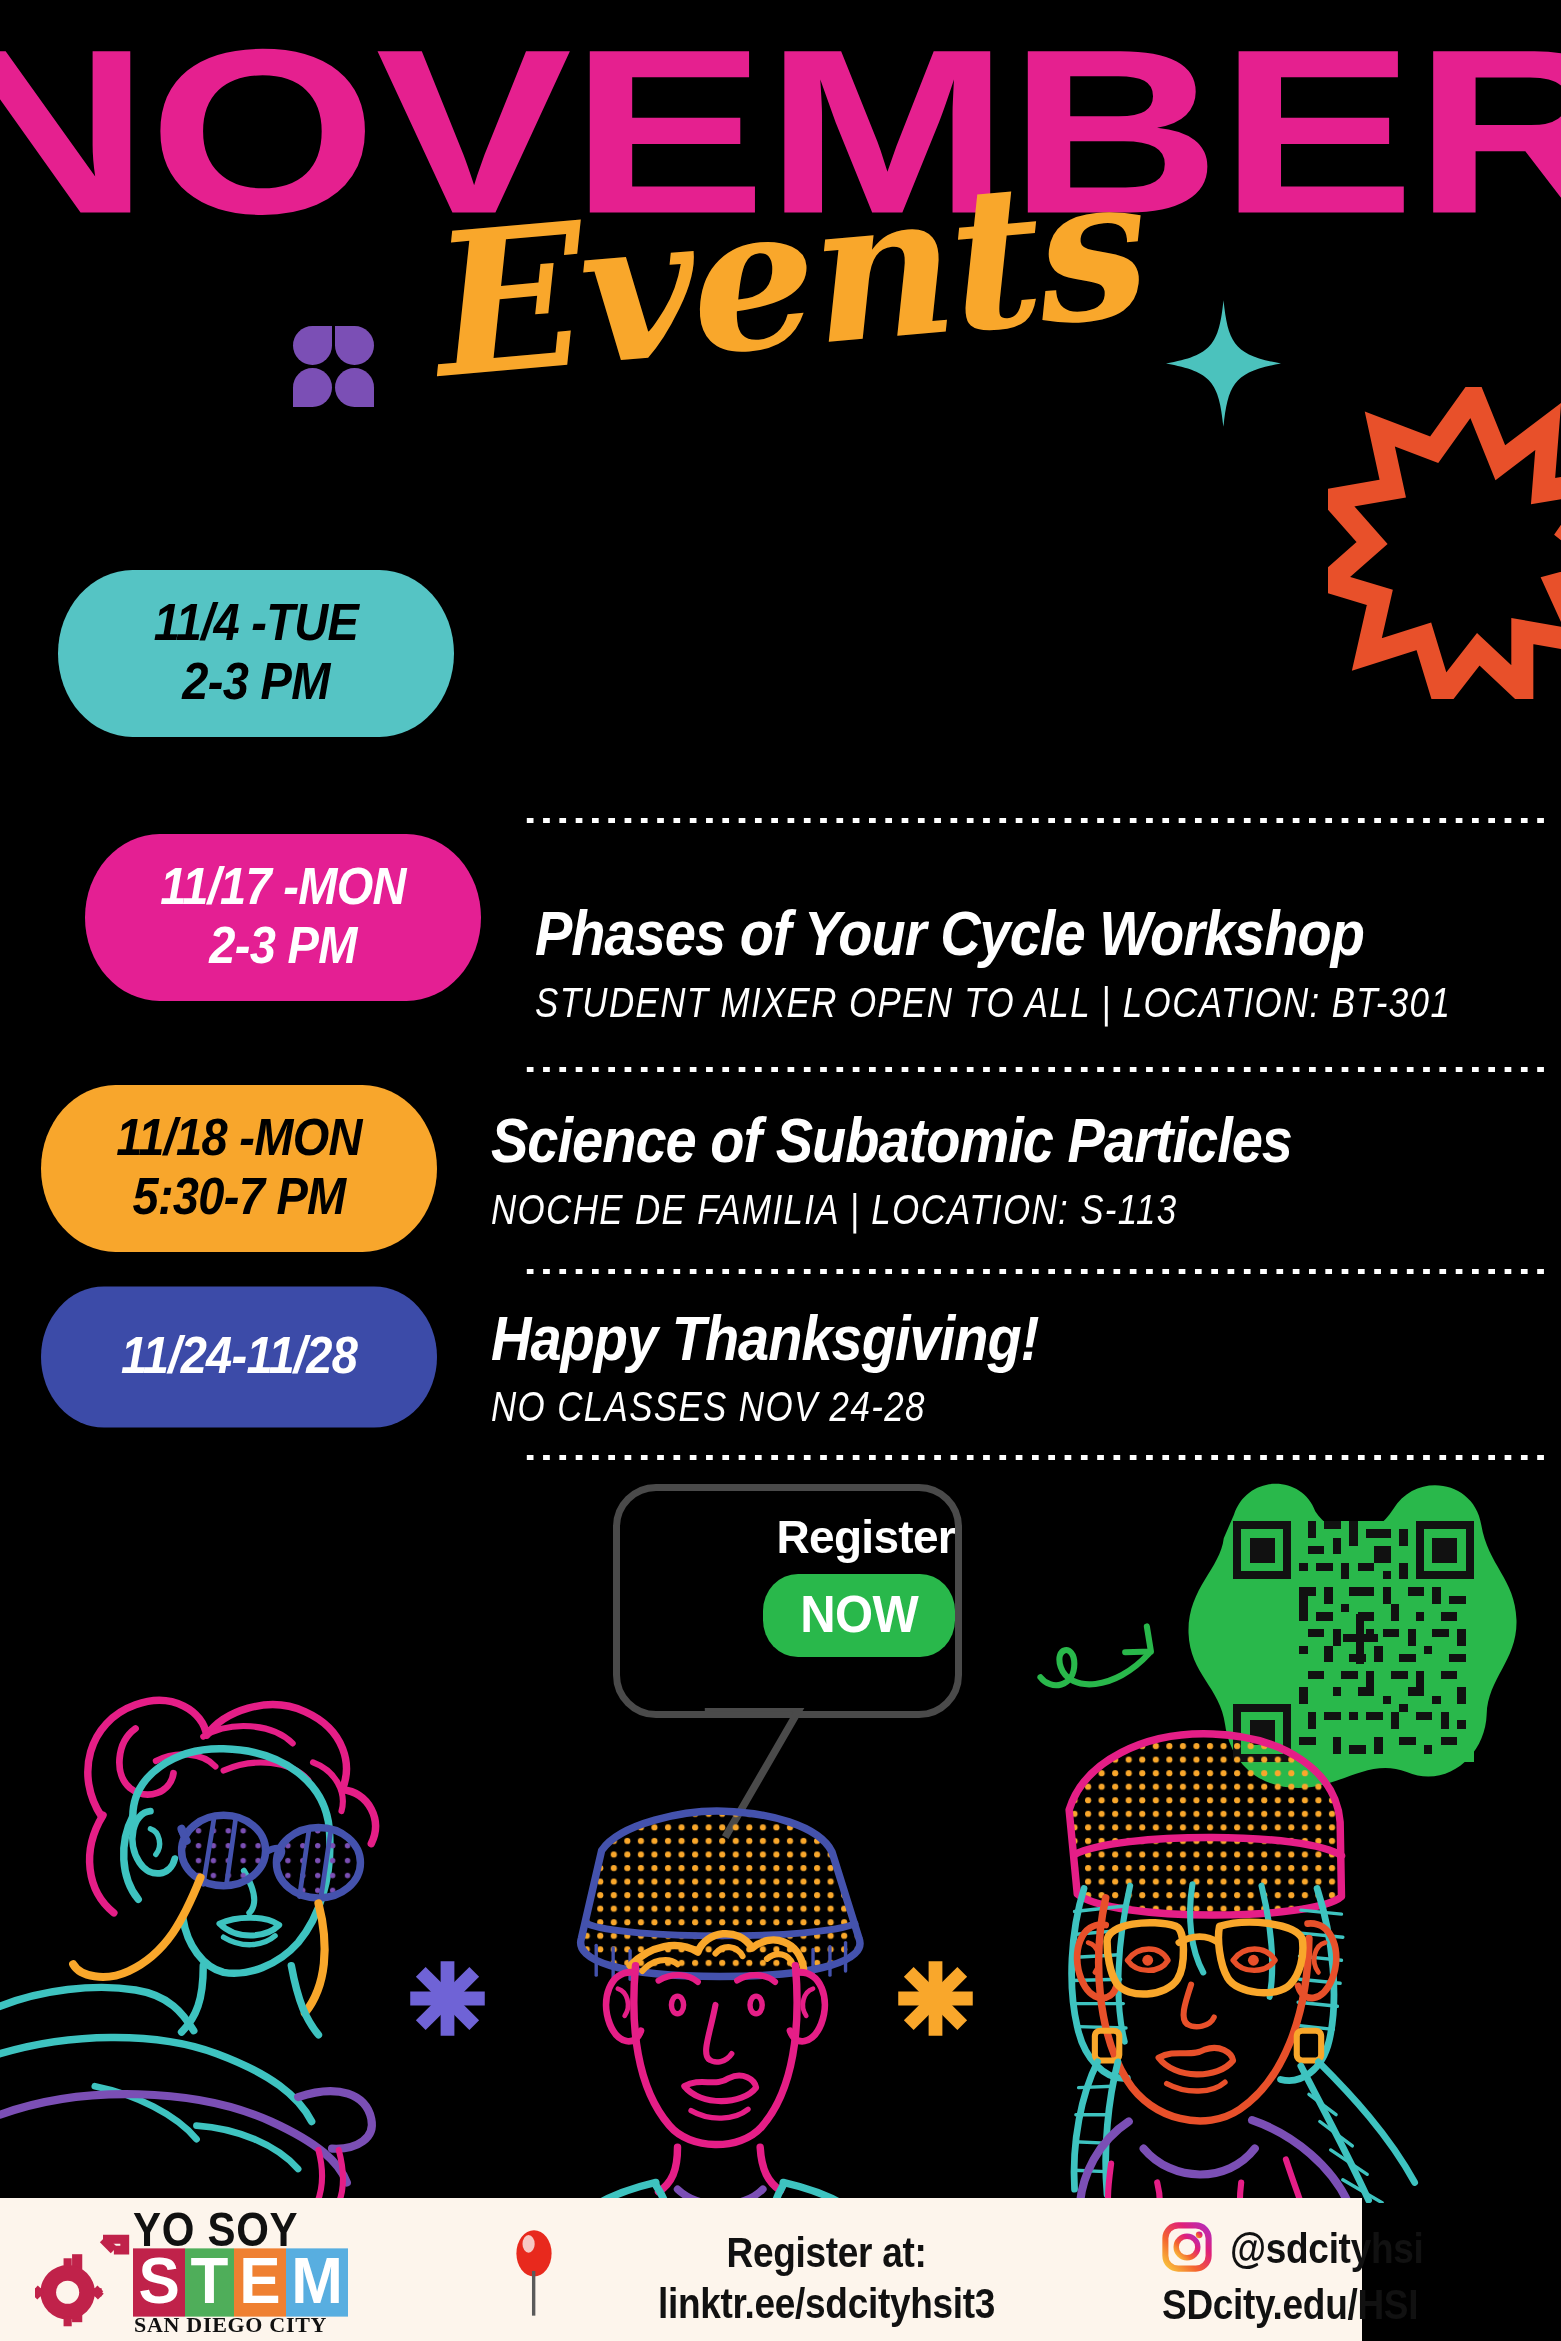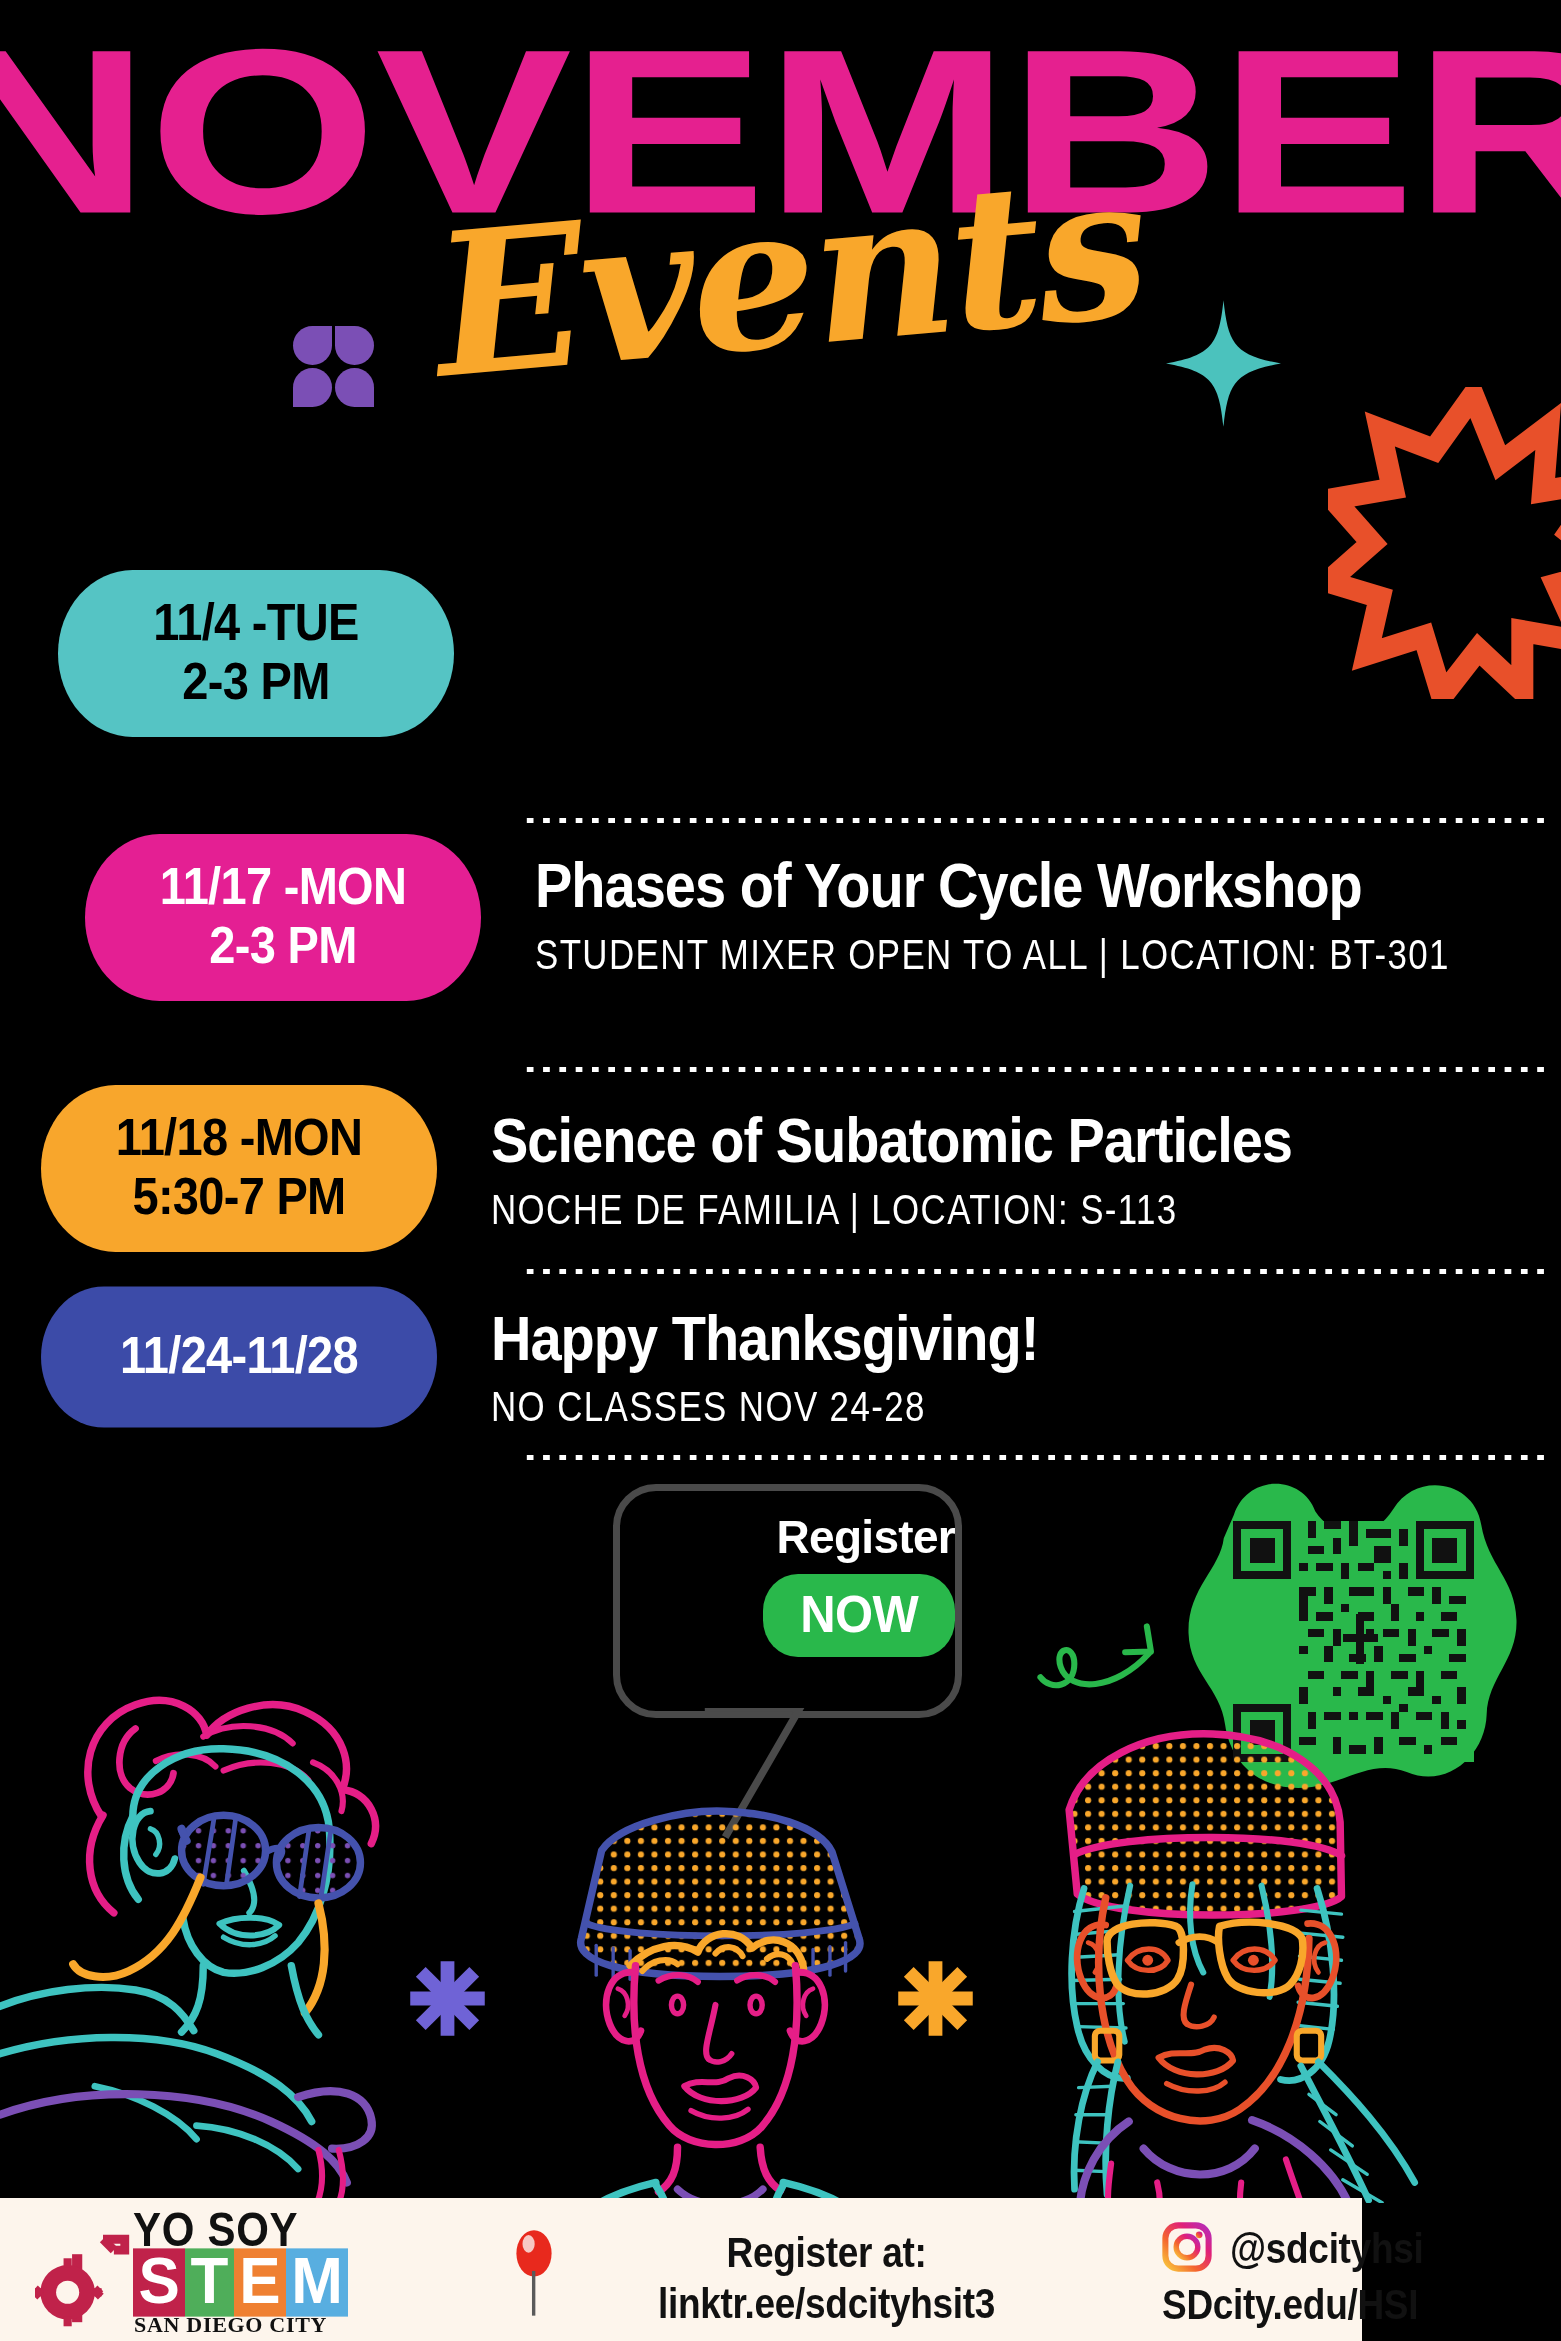--- a/index.html
+++ b/index.html
@@ -44,21 +44,21 @@
   .flower i{position:absolute;width:39px;height:39px;background:#7b4fb5;}
   .flower i.p1{left:0;top:0;border-radius:70% 0 70% 70%;}
   .flower i.p2{right:0;top:0;border-radius:0 70% 70% 70%;}
   .flower i.p3{left:0;bottom:0;border-radius:70% 70% 70% 0;}
   .flower i.p4{right:0;bottom:0;border-radius:70% 70% 0 70%;}
 
   .sparkle-teal{position:absolute;left:1166px;top:291px;width:115px;height:129px;}
   .starburst{position:absolute;left:1328px;top:379px;width:285px;height:312px;}
 
   
-  .events{position:absolute;left:0;top:579px;width:1561px;}
+  .events{position:absolute;left:0;top:579px;width:1561px;font-style:italic;}
   .event-row{position:relative;display:flex;align-items:flex-start;}
   .pill{
     flex:0 0 auto;
     width:396px;
     border-radius:75px;
     text-align:center;
     font-weight:bold;
     font-size:47px;
     line-height:1.12;
     padding:17.6px 6.8px 20.3px;
@@ -198,21 +198,21 @@
         <div>2-3 PM</div>
       </div>
       <div class="dots" style="top:239px;"></div>
     </div>
 
     <div class="event-row" style="height:251px;padding-left:44px;">
       <div class="pill two-line" style="background:#e41f93;color:#ffffff;margin-left:41px;">
         <div>11/17 -MON</div>
         <div>2-3 PM</div>
       </div>
-      <div class="ev-body" style="padding-top:8.1px;">
+      <div class="ev-body" style="padding-top:8.1px;margin-top:48px;">
         <div class="ev-title">Phases of Your Cycle Workshop</div>
         <div class="ev-sub">STUDENT MIXER OPEN TO ALL | LOCATION: BT-301</div>
       </div>
       <div class="dots" style="top:224px;"></div>
     </div>
 
     <div class="event-row" style="height:200px;">
       <div class="pill two-line" style="background:#f8a62c;color:#000000;margin-left:41px;">
         <div>11/18 -MON</div>
         <div>5:30-7 PM</div>

